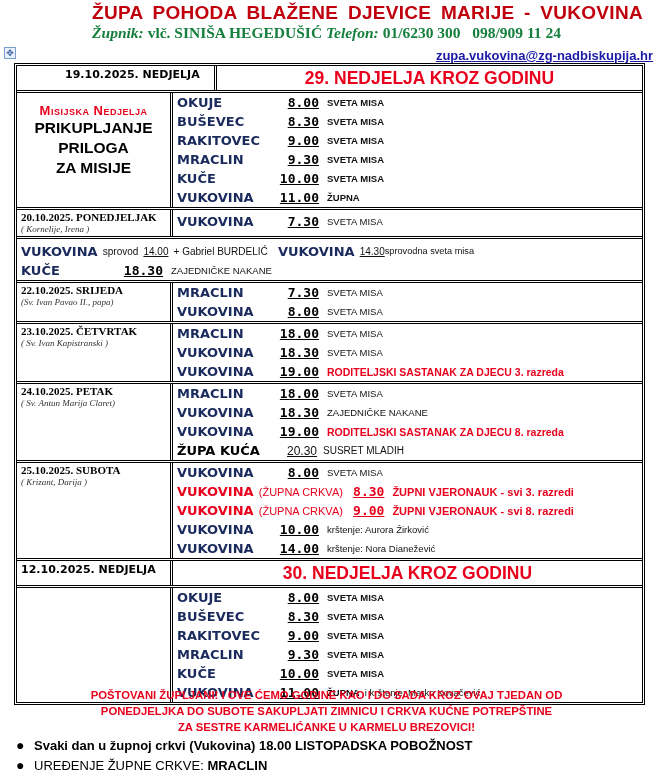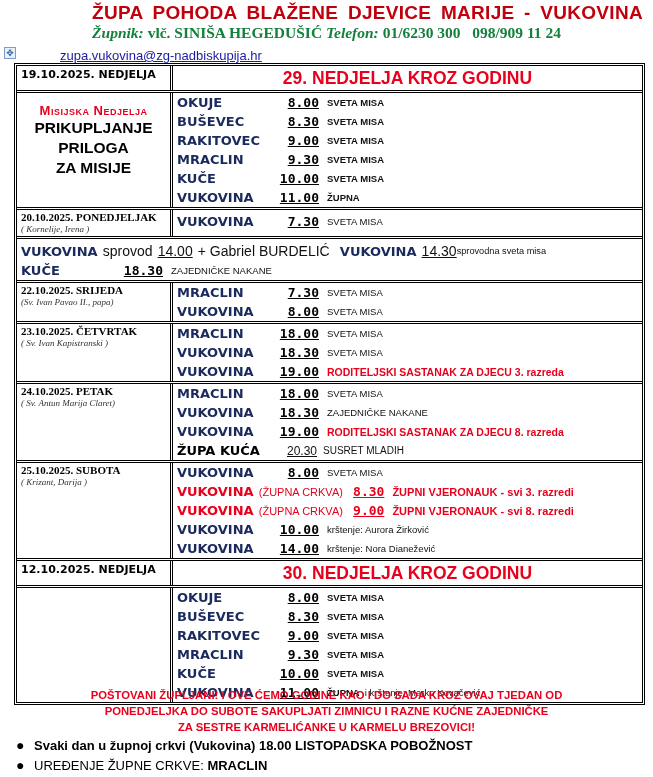--- a/index.html
+++ b/index.html
@@ -1,39 +1,39 @@
 <!DOCTYPE html>
 <html><head>
 <meta charset="utf-8">
 <style>
   html, body { margin:0; padding:0; background:#fff; }
   body { width:653px; height:777px; position:relative; overflow:hidden; font-family:"DejaVu Sans", sans-serif; color:#000; }
   .title { position:absolute; left:0; top:2px; width:653px; text-align:center; font-family:"Liberation Sans", sans-serif; font-weight:bold; font-size:19px; color:#c0000d; letter-spacing:0.3px; word-spacing:4px;margin-left:41px; }
   .sub { position:absolute; left:0; top:24px; width:653px; text-align:center; font-family:"Liberation Serif", serif; font-weight:bold; font-size:15.5px; color:#15803d; }
   .sub i { font-style:italic; }
-  .email-row { position:absolute; left:0; top:45px; width:653px; text-align:left; }
+  .email-row { position:absolute; left:0; top:45px; width:653px; text-align:right;font-weight:bold; }
   .email { font-family:"Liberation Sans", sans-serif; font-size:13px; color:#1a1aa6; text-decoration:underline; margin-left:60px; }
   .move-handle { position:absolute; left:4px; top:47px; width:10px; height:10px; border:1px solid #7a9ccf; background:#e8f0fb; font-size:9px; line-height:10px; text-align:center; color:#3a5f9f; }
   .tbl { position:absolute; left:14px; top:63px; width:631px; border:3px double #000; box-sizing:border-box; }
   .row { display:flex; border-bottom:3px double #000; box-sizing:border-box; }
   .row:last-child { border-bottom:none; }
   .left { width:156px; border-right:3px double #000; box-sizing:border-box; padding:1px 4px; flex-shrink:0; }
   .right { flex:1; padding:0 4px; box-sizing:border-box; }
   .datehead { font-family:"DejaVu Sans", sans-serif; font-weight:bold; font-size:11px; padding-top:2px; }
   .weekhead { font-family:"Liberation Sans", sans-serif; font-weight:bold; font-size:17.5px; color:#e8001c; text-align:center; line-height:24px; }
   .dt { font-family:"Liberation Serif", serif; font-weight:bold; font-size:11px; line-height:13px; }
   .saint { font-family:"Liberation Serif", serif; font-style:italic; font-size:9px; color:#333; line-height:11px; }
   .line { height:19px; display:flex; align-items:center; white-space:nowrap; }
   .place { font-family:"DejaVu Sans", sans-serif; font-weight:bold; font-size:13px; color:#1a2a5c; width:78px; display:inline-block; }
   .place.wide { width:auto; }
   .time { font-family:"DejaVu Sans Mono", monospace; font-weight:bold; font-size:13px; text-decoration:underline; width:64px; display:inline-block; text-align:right; margin-right:8px; }
   .desc { font-family:"Liberation Sans", sans-serif; font-size:9.5px; color:#111; }
   .desc.bold { font-weight:bold; }
   .red { color:#e8001c !important; }
-  .small { font-family:"Liberation Sans", sans-serif; font-size:14px; color:#111; }
+  .small { font-family:"Liberation Sans", sans-serif; font-size:10px; color:#111; }
   .mis { text-align:center; padding-top:10px; }
   .mis .m1 { font-family:"Liberation Sans", sans-serif; font-weight:bold; color:#e8001c; font-size:13px; font-variant:small-caps; letter-spacing:0.5px; }
   .mis .m2 { font-family:"Liberation Sans", sans-serif; font-weight:bold; font-size:15.5px; line-height:20px; }
   .notice { position:absolute; left:0; top:687px; width:653px; text-align:center; font-family:"Liberation Sans", sans-serif; font-weight:bold; font-size:11.3px; color:#e8001c; line-height:16px; }
   .bullets { position:absolute; left:16px; top:735px; font-family:"Liberation Sans", sans-serif; font-size:13px; }
   .bullets div { height:20px; display:flex; align-items:center; }
   .bullets .dot { width:18px; font-size:14px; }
   .bullets .b1 { font-weight:bold; }
 </style>
 </head>
@@ -46,21 +46,21 @@
   <i>Telefon:</i>
   <span>01/6230 300</span>&nbsp;&nbsp;
   <span>098/909 11 24</span>
 </div>
 <div class="move-handle">✥</div>
 <div class="email-row"><a class="email">zupa.vukovina@zg-nadbiskupija.hr</a></div>
 
 <div class="tbl">
 
   <div class="row">
-    <div class="left datehead" style="height:24px;">19.10.2025.  NEDJELJA</div>
+    <div class="left datehead" style="height:24px;margin-left:44px;">19.10.2025.  NEDJELJA</div>
     <div class="right weekhead">29. NEDJELJA KROZ  GODINU</div>
   </div>
 
   <div class="row">
     <div class="left mis">
       <div class="m1">Misijska  Nedjelja</div>
       <div class="m2">PRIKUPLJANJE</div>
       <div class="m2">PRILOGA</div>
       <div class="m2">ZA MISIJE</div>
     </div>
@@ -256,21 +256,21 @@
           <span class="time">10.00</span>
           <span class="desc bold">SVETA  MISA</span>
         </div>
       <div class="line"><span class="place">VUKOVINA</span><span class="time">11.00</span><span class="desc bold">ŽUPNA</span>&nbsp;<span class="desc">i krštenje: Marko Kovačević</span></div>
     </div>
   </div>
 </div>
 
 <div class="notice">
   <div>POŠTOVANI ŽUPLJANI!  I OVE ĆEMO GODINE KAO I DO SADA  KROZ OVAJ TJEDAN OD</div>
-  <div>PONEDJELJKA DO SUBOTE SAKUPLJATI ZIMNICU I RAZNE KUĆNE ZAJEDNIČKE</div>
+  <div>PONEDJELJKA DO SUBOTE SAKUPLJATI ZIMNICU I CRKVA KUĆNE POTREPŠTINE</div>
   <div>ZA SESTRE KARMELIĆANKE U KARMELU  BREZOVICI!</div>
 </div>
 
 <div class="bullets">
   <div>
       <span class="dot">●</span>
       <span class="b1">Svaki dan u župnoj crkvi (Vukovina)  18.00  LISTOPADSKA  POBOŽNOST</span>
     </div>
   <div><span class="dot">●</span><span>UREĐENJE   ŽUPNE  CRKVE:</span>&nbsp;<b>MRACLIN</b></div>
 </div>

